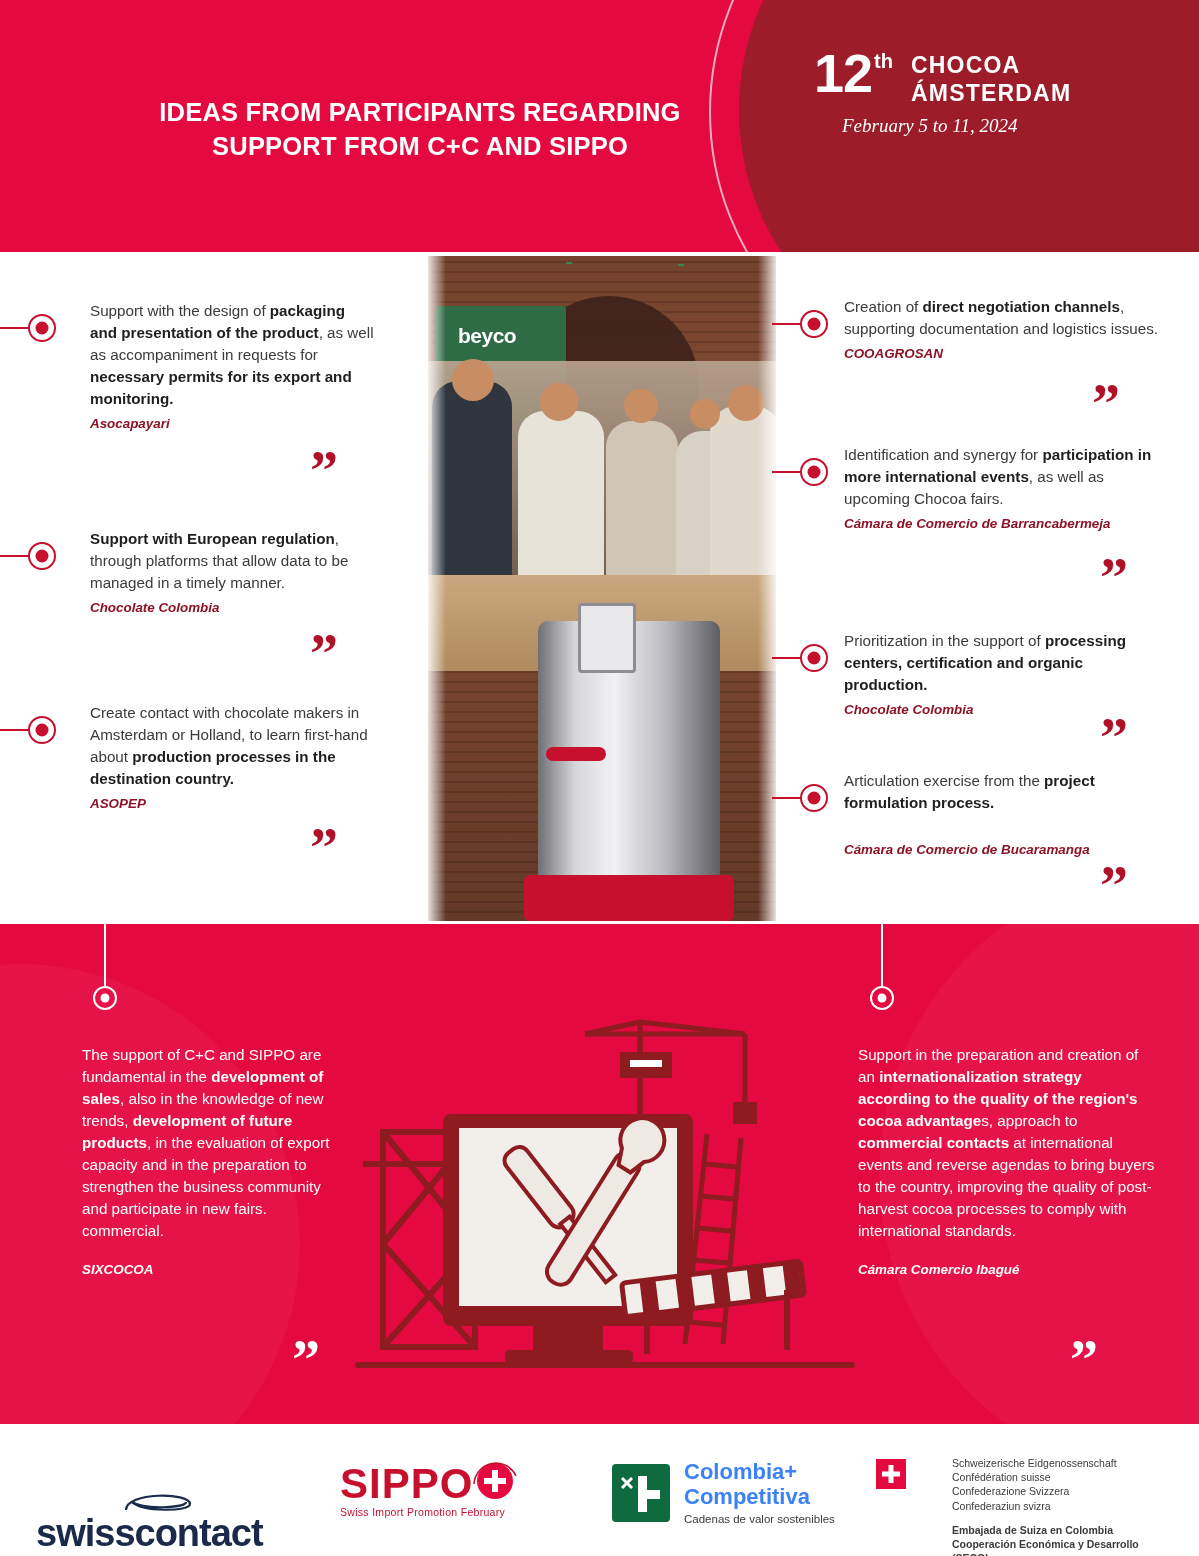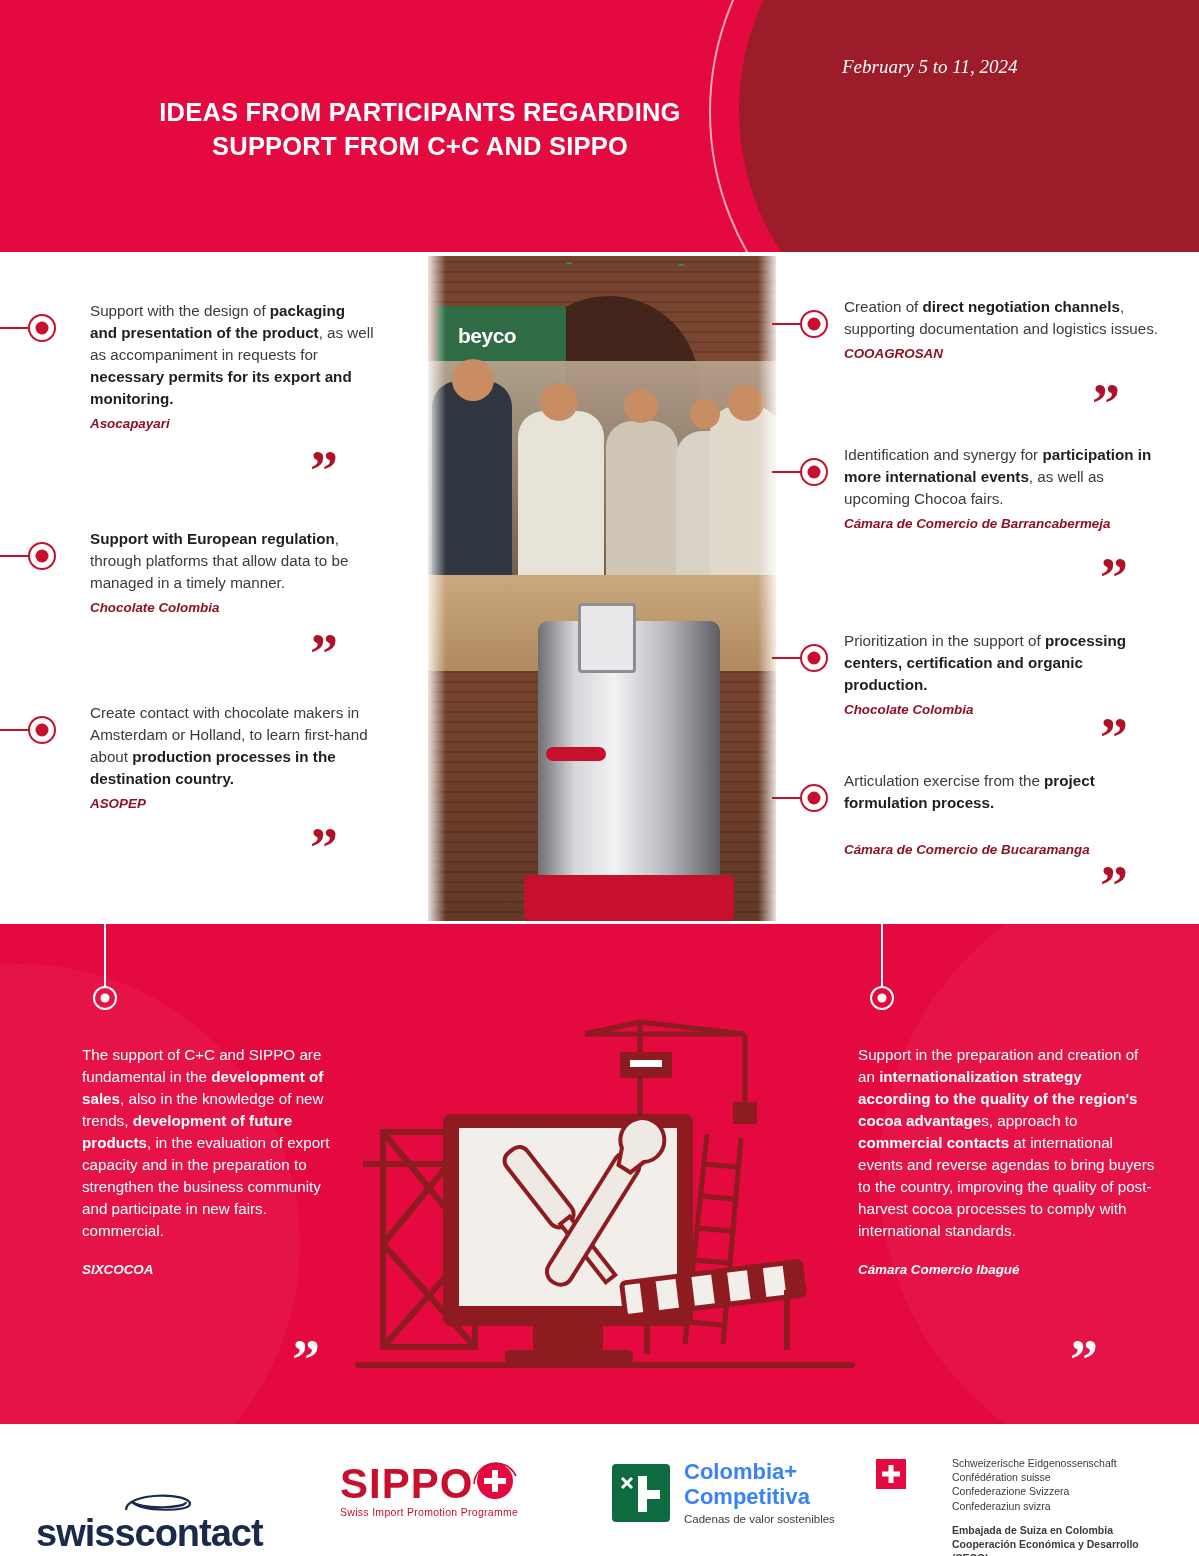--- a/index.html
+++ b/index.html
@@ -221,20 +221,28 @@
 
 <div class="page">
 
   <div class="header">
     <div class="header-arc-line"></div>
     <div class="header-arc"></div>
 
     <div class="header-title">IDEAS FROM PARTICIPANTS REGARDING SUPPORT FROM C+C AND SIPPO</div>
 
     <div class="edition">
+      <div class="edition-row">
+        <span class="ed-num">12</span>
+        <span class="ed-th">th</span>
+        <span class="ed-name">
+          <span>CHOCOA</span><br>
+          <span>ÁMSTERDAM</span>
+        </span>
+      </div>
       <div class="ed-dates">February 5 to 11, 2024</div>
     </div>
   </div>
 
   <div class="mid"></div>
 
   <div class="photo">
     <div class="brick"></div>
     <div class="arch"></div>
     <div class="green-banner"></div>
@@ -441,21 +449,21 @@
     <div class="logo" style="left:340px; top:36px; width:200px;">
       <div style="position:relative;">
         <div class="sippo-text">SIPPO</div>
         <svg width="54" height="54" viewBox="0 0 54 54" style="position:absolute; left:128px; top:-6px;">
           <circle cx="27" cy="27" r="18" fill="#e4093f"></circle>
           <rect x="24" y="16" width="6" height="22" fill="#fff"></rect>
           <rect x="16" y="24" width="22" height="6" fill="#fff"></rect>
           <path d="M6 30 a22 22 0 0 1 42 -8" fill="none" stroke="#c7102e" stroke-width="1.6"></path>
         </svg>
       </div>
-      <div class="sippo-sub">Swiss Import Promotion Programme</div>
+      <div class="sippo-sub">Swiss Import Promotion February</div>
     </div>
 
     <div class="logo" style="left:612px; top:36px; width:260px;">
       <svg width="58" height="58" viewBox="0 0 58 58" style="position:absolute; left:0; top:4px;">
         <rect x="0" y="0" width="58" height="58" rx="4" fill="#0d6b3f"></rect>
         <rect x="26" y="12" width="9" height="36" fill="#fff"></rect>
         <rect x="26" y="26" width="22" height="9" fill="#fff"></rect>
         <path d="M10 14 L20 24 M20 14 L10 24" stroke="#fff" stroke-width="3"></path>
       </svg>
       <div style="margin-left:72px;">

